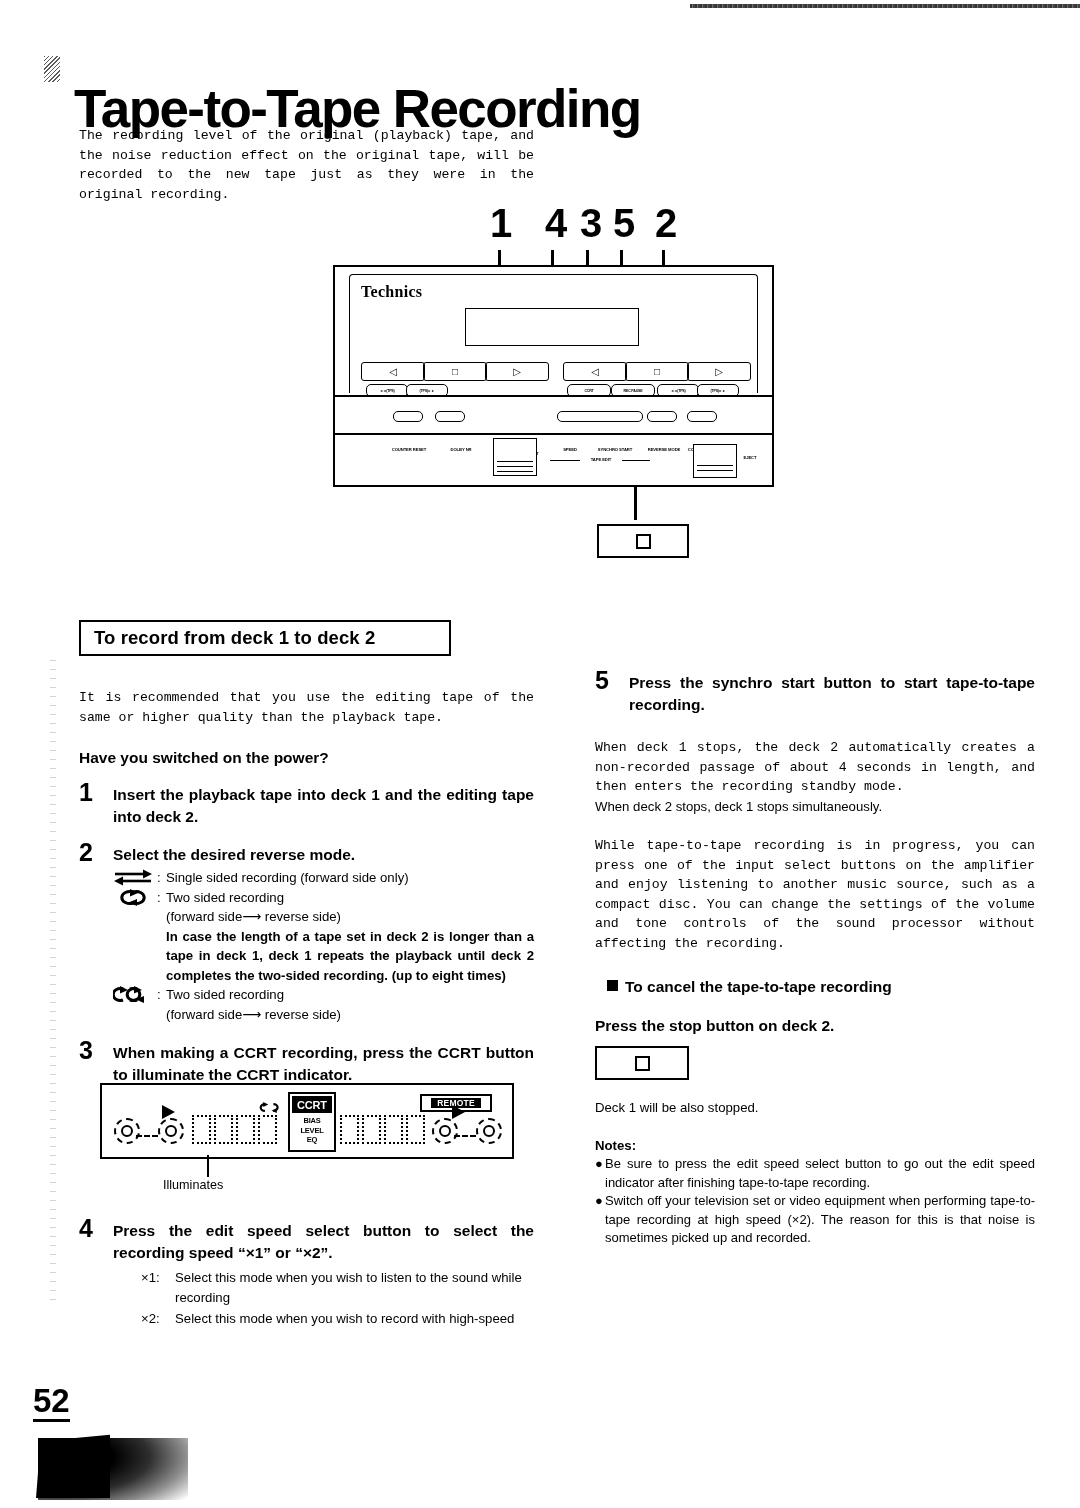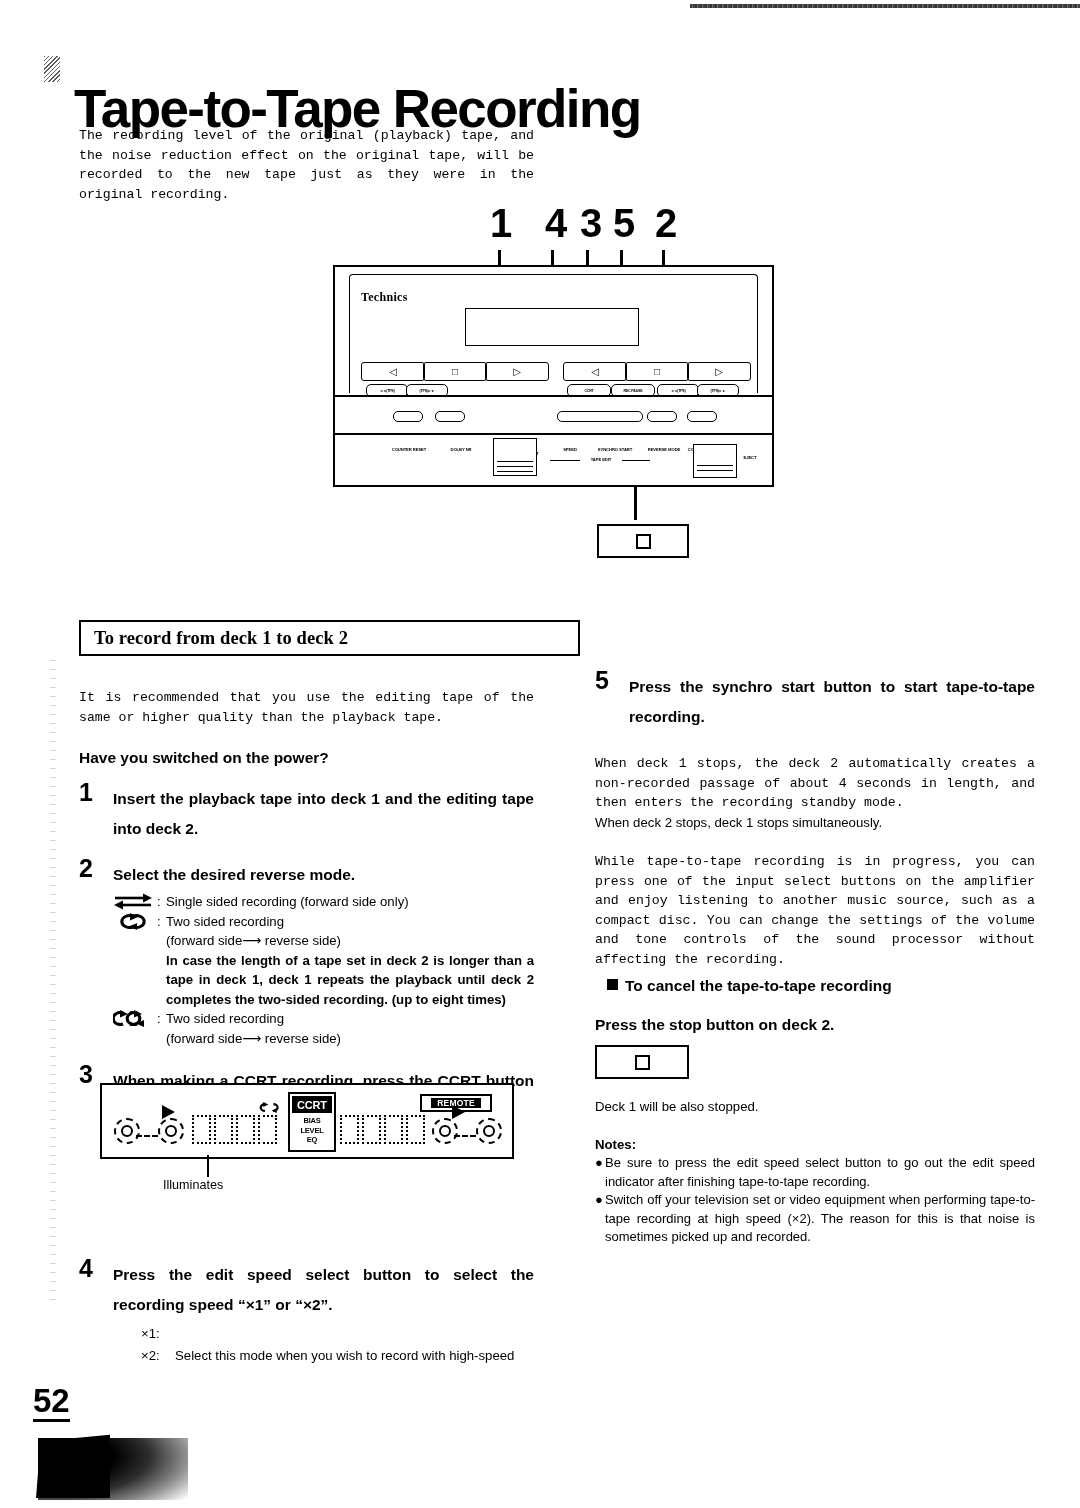--- a/index.html
+++ b/index.html
@@ -60,23 +60,23 @@
   .device{
     position:absolute;left:333px;top:265px;width:437px;height:218px;
     border:2px solid #000;background:#fff;
   }
   .dev-inner{
     position:absolute;left:14px;top:7px;right:14px;height:118px;
     border:1px solid #000;border-bottom:none;
     border-radius:4px 4px 0 0;
   }
   .brand{
-    position:absolute;left:26px;top:23px;
+    position:absolute;left:26px;top:16px;
     font-family:"Liberation Serif","DejaVu Serif",serif;
-    font-weight:bold;font-size:12px;letter-spacing:.3px;
+    font-weight:bold;font-size:16px;letter-spacing:.3px;
   }
   .dev-display{
     position:absolute;left:130px;top:41px;width:172px;height:36px;
     border:1px solid #000;
   }
   .transport{
     position:absolute;top:95px;height:17px;border:1.4px solid #000;border-radius:3px;
     display:flex;align-items:center;justify-content:center;font-size:10px;
   }
   .sub-btn{
@@ -112,37 +112,37 @@
     display:flex;align-items:center;justify-content:center;
   }
   .stopbox .sq{width:11px;height:11px;border:2px solid #000;}
 
   
   .col{position:absolute;font-size:13.2px;line-height:19.5px;}
   .col-l{left:79px;width:455px;}
   .col-r{left:595px;width:440px;}
 
   .section-head{
-    position:absolute;left:79px;top:620px;width:501px;height:36px;
+    position:absolute;left:79px;top:620px;width:372px;height:36px;
     border:2.5px solid #000;box-sizing:border-box;
-    display:flex;align-items:center;font-family:Liberation Serif, serif;
+    display:flex;align-items:center;
   }
   .section-head span{
     font-size:18.5px;font-weight:bold;padding-left:13px;letter-spacing:.1px;
   }
 
   p{margin:0;}
   .just{text-align:justify;font-family:Liberation Mono, monospace;}
   .bold-head{font-size:15.5px;font-weight:bold;line-height:21px;}
 
   .step{position:relative;padding-left:34px;margin-top:16px;}
   .step .num{
     position:absolute;left:0;top:-4px;font-size:25px;font-weight:bold;line-height:1;
   }
-  .step .txt{font-size:15.5px;font-weight:bold;line-height:30px;text-align:justify;}
+  .step .txt{font-size:15.5px;font-weight:bold;line-height:22px;text-align:justify;}
 
   .sub{padding-left:34px;font-size:13.2px;line-height:19.5px;}
   .sub-row{display:flex;align-items:flex-start;}
   .sub-sym{width:44px;flex:none;display:flex;align-items:center;height:19.5px;}
   .sub-colon{width:9px;flex:none;}
   .sub-body{flex:1;}
   .indent{padding-left:53px;}
   .indent-j{padding-left:53px;text-align:justify;font-weight:bold;}
 
   .spd-row{display:flex;align-items:flex-start;padding-left:62px;}
@@ -373,20 +373,21 @@
 
     <div style="height:134px;"></div>
 
     <div class="step" style="margin-top:0;">
       <span class="num">4</span>
       <div class="txt">Press the edit speed select button to select the recording speed “×1” or “×2”.</div>
     </div>
     <div style="margin-top:4px;">
       <div class="spd-row">
         <span class="spd-key">×1:</span>
+        <span class="spd-val">Select this mode when you wish to listen to the sound while recording</span>
       </div>
       <div class="spd-row" style="margin-top:2px;">
         <span class="spd-key">×2:</span>
         <span class="spd-val">Select this mode when you wish to record with high-speed</span>
       </div>
     </div>
   </div>
 
   <div class="panel">
 
@@ -448,21 +449,21 @@
     <div class="step" style="margin-top:0;">
       <span class="num">5</span>
       <div class="txt">Press the synchro start button to start tape-to-tape recording.</div>
     </div>
 
     <p class="just" style="margin-top:22px;">When deck 1 stops, the deck 2 automatically creates a non-recorded passage of about 4 seconds in length, and then enters the recording standby mode.</p>
     <p>When deck 2 stops, deck 1 stops simultaneously.</p>
 
     <p class="just" style="margin-top:20px;">While tape-to-tape recording is in progress, you can press one of the input select buttons on the amplifier and enjoy listening to another music source, such as a compact disc. You can change the settings of the volume and tone controls of the sound processor without affecting the recording.</p>
 
-    <p class="bold-head" style="margin-top:6px;padding-left:12px;">
+    <p class="bold-head" style="margin-top:23px;padding-left:12px;">
       <span class="sq-bullet"></span><span>To cancel the tape-to-tape recording</span>
     </p>
 
     <p class="bold-head" style="margin-top:18px;">Press the stop button on deck 2.</p>
 
     <div class="stopbox" style="position:relative;margin-top:10px;width:90px;height:30px;">
       <span class="sq"></span>
     </div>
 
     <p style="margin-top:18px;">Deck 1 will be also stopped.</p>

